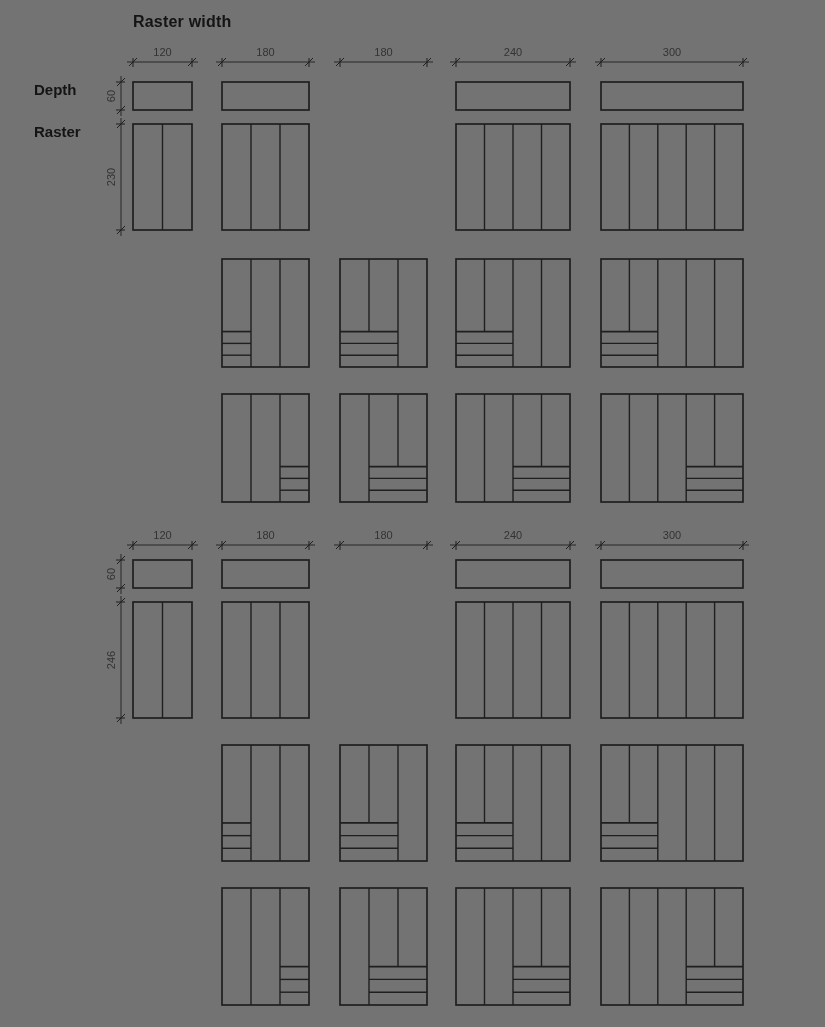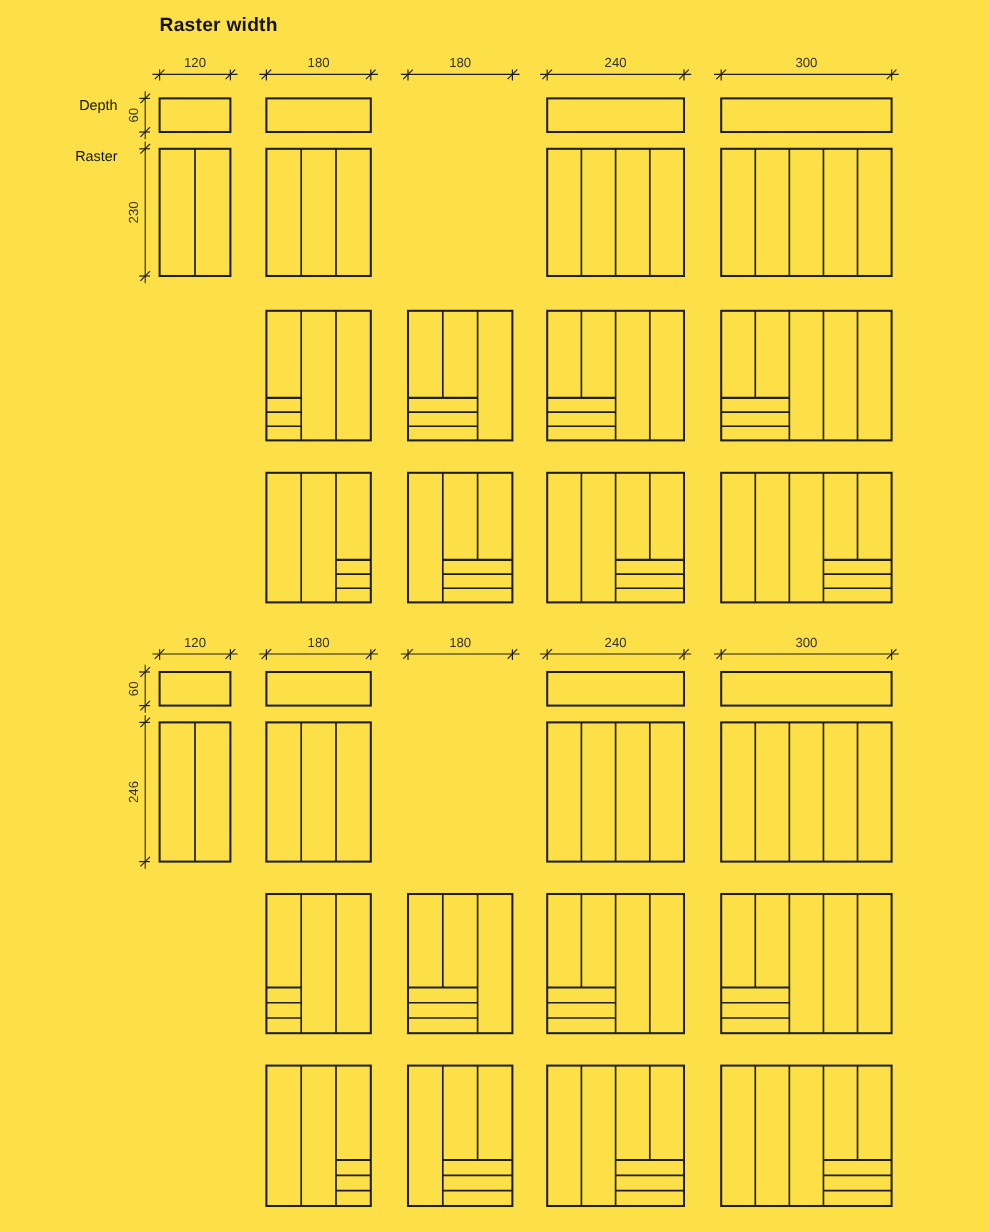--- a/index.html
+++ b/index.html
@@ -1,26 +1,26 @@
 <!DOCTYPE html>
 <html><head>
 <meta charset="utf-8">
 <style>
   html,body { margin:0; padding:0; background:#ffffff; }
   .canvas {
-    position:relative; width:825px; height:1027px; background:#fde047;
+    position:relative; width:825px; height:1027px; background:#737373;
     font-family:"Liberation Sans", sans-serif; overflow:hidden;
   }
   .title {
     position:absolute; left:133px; top:13px;
     font-size:16px; font-weight:bold; color:#141414; letter-spacing:0.2px;
   }
   .side-label {
-    position:absolute; left:34px; width:64px; text-align:right;
-    font-size:12px; font-weight:normal; color:#141414;
+    position:absolute; left:34px; width:64px; 
+    font-size:15px; font-weight:bold; color:#141414;
   }
   #depth-label  { top:81px; }
   #height-label { top:123px; }
   #diagram { position:absolute; left:0; top:0; }
   #diagram text { font-family:"Liberation Sans", sans-serif; }
 </style>
 </head>
 <body>
 
 <div class="canvas">

